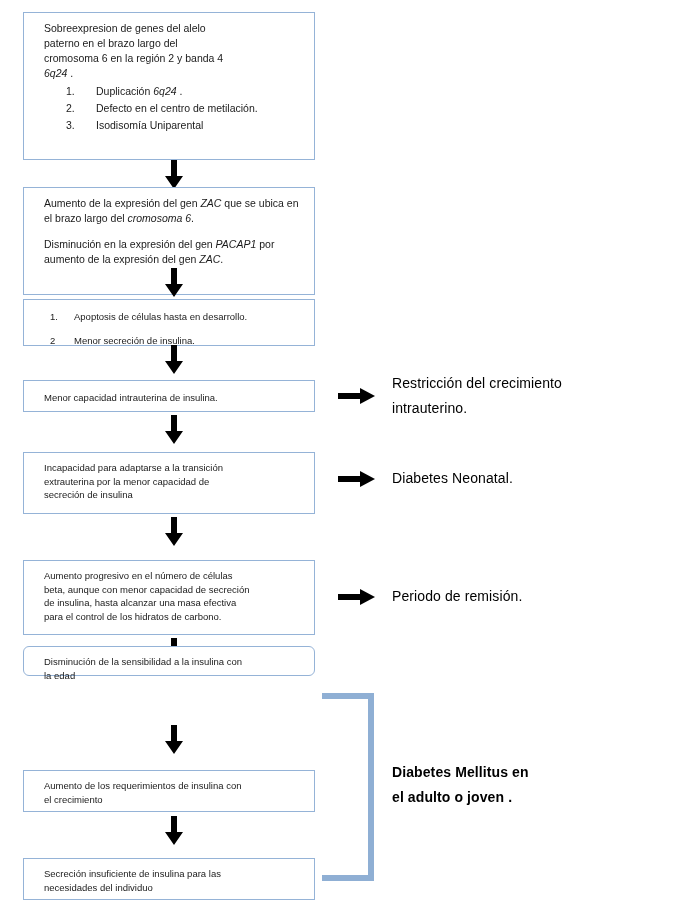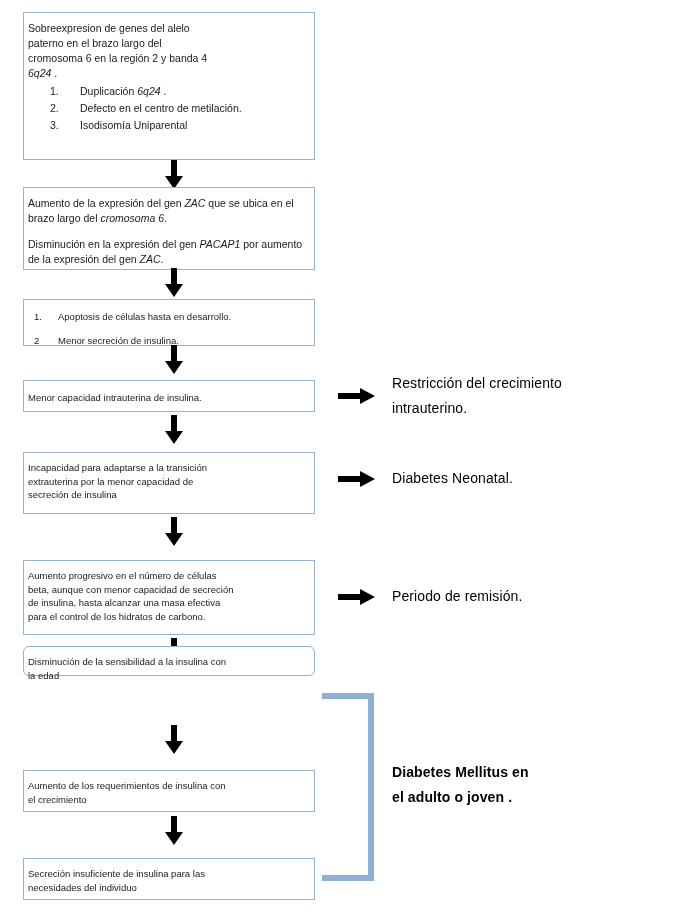--- a/index.html
+++ b/index.html
@@ -22,21 +22,21 @@
     inset: 0;
   }
 
   
   .node {
     position: absolute;
     left: 23px;
     width: 292px;
     border: 1.5px solid #95b3d7;
     background: #ffffff;
-    padding: 8px 10px 8px 4px;
+    padding: 8px 10px 8px 20px;
     font-size: 9.5px;
     line-height: 13.5px;
     color: #1a1a1a;
   }
   .node.big {
     font-size: 10.5px;
     line-height: 15px;
   }
   .node p {
     margin: 0;
@@ -127,21 +127,21 @@
       </li>
     </ul>
   </div>
 
   <div class="down-arrow" style="top:160px;">
     <svg width="22" height="30" viewBox="0 0 22 30">
         <polygon points="8,0 14,0 14,16 20,16 11,29 2,16 8,16" fill="#000000"></polygon>
       </svg>
   </div>
 
-  <div class="node big" style="top:187px; height:83px;">
+  <div class="node big" style="top:187px; height:108px;">
     <p><span>Aumento de la expresión del gen </span><i>ZAC</i><span>  que se ubica en el brazo largo del </span><i>cromosoma 6</i><span>.</span></p>
     <p class="spaced"><span>Disminución en la expresión del gen </span><i>PACAP1</i><span> por aumento de la expresión del gen  </span><i>ZAC</i><span>.</span></p>
   </div>
 
   <div class="down-arrow" style="top:268px;">
     <svg width="22" height="30" viewBox="0 0 22 30">
         <polygon points="8,0 14,0 14,16 20,16 11,29 2,16 8,16" fill="#000000"></polygon>
       </svg>
   </div>
 

